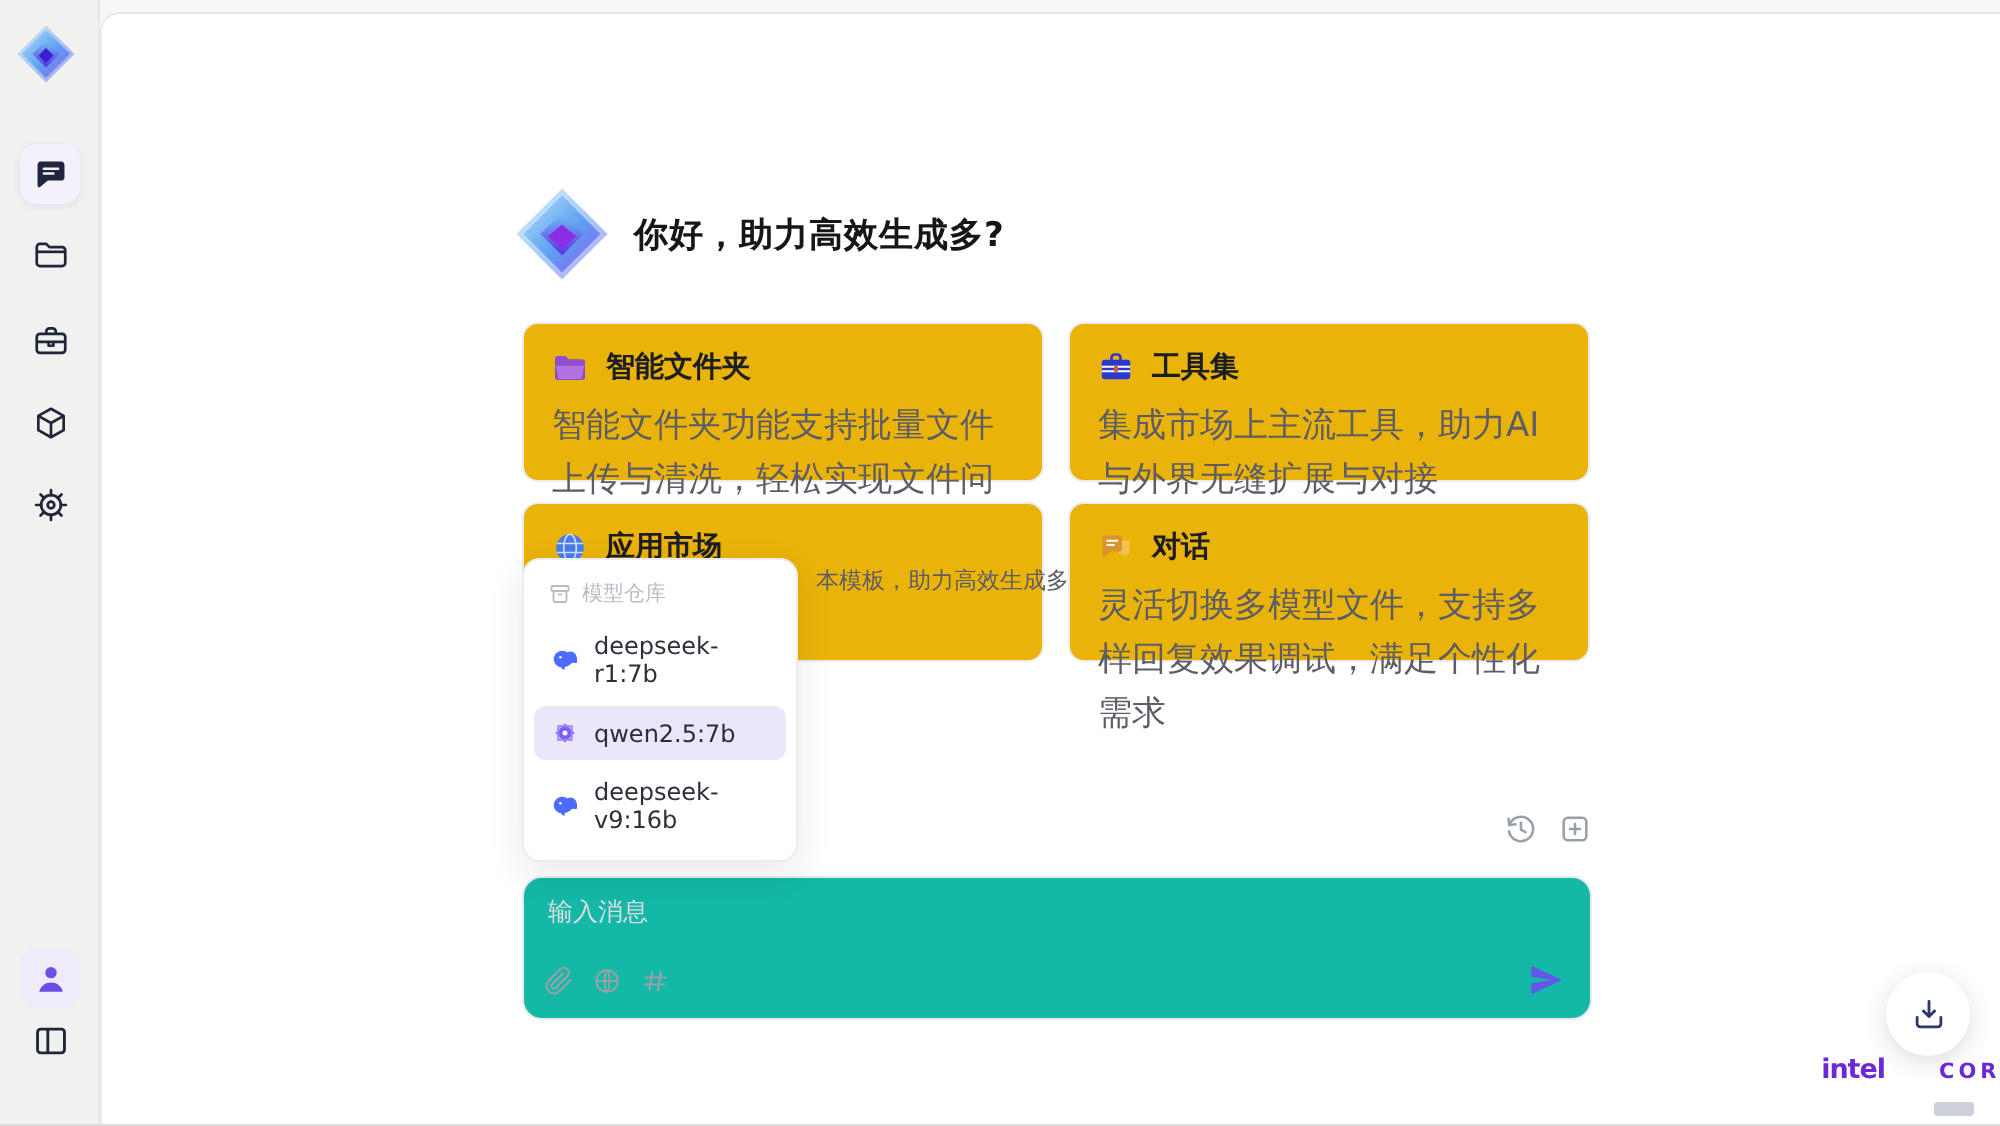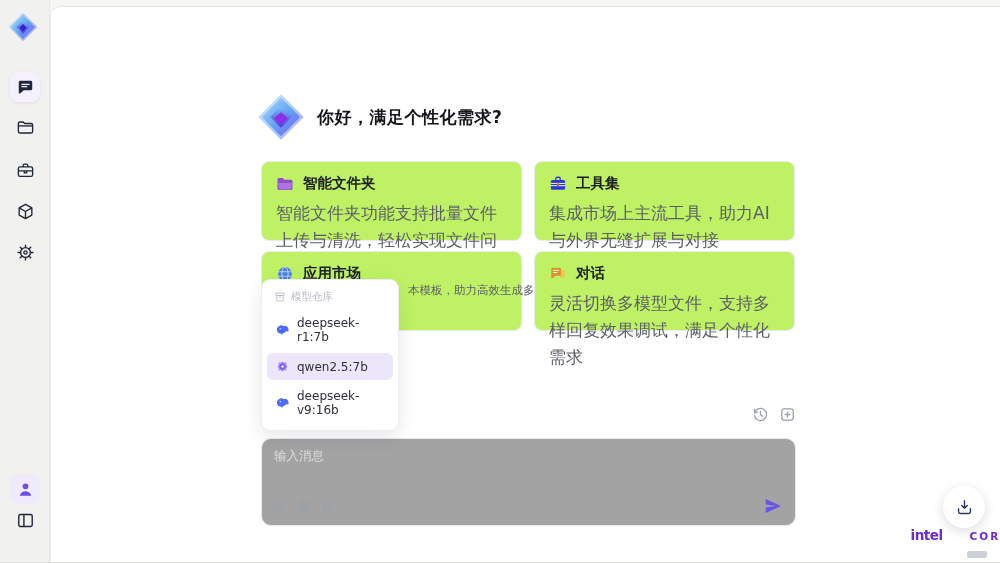--- a/index.html
+++ b/index.html
@@ -23,21 +23,21 @@
   
   .main { position:absolute; left:50px; top:6px; right:0; bottom:0; background:#fff; border-top:1px solid #e8e8e6; border-left:1px solid #ececea; border-top-left-radius:10px; }
 
   
   .greet { position:absolute; left:206px; top:86px; display:flex; align-items:center; gap:12px; }
   .greet-logo { width:48px; height:48px; }
   .greet-title { font-size:17px; font-weight:bold; color:#15151a; letter-spacing:.5px; }
 
   
   .cards { position:absolute; left:210px; top:154px; display:grid; grid-template-columns:261px 261px; grid-auto-rows:80px; column-gap:12px; row-gap:10px; }
-  .card { position:relative; border:1px solid #ececee; border-radius:8px; background:#bef264; padding:12px 14px; cursor:pointer; }
+  .card { position:relative; border:1px solid #ececee; border-radius:8px; background:#eab308; padding:12px 14px; cursor:pointer; }
   .card-head { display:flex; align-items:center; gap:9px; }
   .card-head svg { width:18px; height:18px; flex:0 0 auto; }
   .card-title { font-size:14.5px; font-weight:bold; color:#1d1d24; }
   .card-desc { margin-top:7px; font-size:17px; line-height:1.6; color:#5d5d68; }
   .card-desc-frag { position:absolute; left:146px; top:31px; font-size:11.5px; color:#5d5d68; white-space:nowrap; }
 
   
   .dropdown { position:absolute; left:210px; top:272px; width:138px; background:#fff; border:1px solid #ededf0; border-radius:9px; box-shadow:0 6px 18px rgba(30,30,60,.10); padding:5px 5px 7px; z-index:30; }
   .dd-header { display:flex; align-items:center; gap:5px; padding:5px 7px 3px; color:#b9bcc6; font-size:10.5px; }
   .dd-header svg { width:12px; height:12px; }
@@ -49,21 +49,21 @@
   .chip { position:absolute; left:210px; top:395px; height:26px; display:flex; align-items:center; gap:7px; padding:0 9px; background:#f0f0f2; border-radius:7px; cursor:pointer; }
   .chip svg.model { width:15px; height:15px; }
   .chip-label { font-size:12px; color:#2e2e38; }
   .chip svg.chev { width:12px; height:12px; color:#6a6a74; }
   .row-actions { position:absolute; top:398px; display:flex; gap:9px; color:#99a0aa; }
   .row-actions { left:700px; }
   .icon-btn { width:18px; height:18px; cursor:pointer; display:flex; align-items:center; justify-content:center; }
   .icon-btn svg { width:17px; height:17px; }
 
   
-  .composer { position:absolute; left:210px; top:431px; width:535px; height:88px; border:1px solid #e9e9eb; border-radius:10px; background:#a3a3a3; }
+  .composer { position:absolute; left:210px; top:431px; width:535px; height:72px; border:1px solid #e9e9eb; border-radius:10px; background:#14b8a6; }
   .composer textarea { position:absolute; left:12px; top:9px; width:505px; height:42px; border:none; outline:none; resize:none; font-family:inherit; font-size:12.5px; color:#33333c; background:transparent; }
   .composer textarea::placeholder { color:#dcdce2; }
   .composer-bar { position:absolute; left:10px; right:12px; bottom:9px; display:flex; align-items:center; gap:10px; }
   .pill { display:flex; align-items:center; gap:5px; padding:4px 9px; border:1px solid #e6e6ea; border-radius:7px; background:#fdfdfe; font-size:11px; color:#43434e; cursor:pointer; }
   .pill svg { width:12px; height:12px; }
   .bar-icons { display:flex; align-items:center; gap:9px; color:#9aa0a8; }
   .bar-icons svg { width:15px; height:15px; cursor:pointer; }
   .spacer { flex:1; }
   .send-btn { width:20px; height:20px; cursor:pointer; }
   .send-btn svg { width:20px; height:20px; }
@@ -152,21 +152,21 @@
 
   <div class="main">
 
     <div class="greet">
       <svg class="greet-logo" viewBox="0 0 40 40">
         <polygon points="20,1 39,20 20,39 1,20" fill="url(#diamondA)" opacity=".55"></polygon>
         <polygon points="20,4 36,20 20,36 4,20" fill="url(#diamondA)"></polygon>
         <polygon points="20,11 29,20 20,29 11,20" fill="url(#diamondB)"></polygon>
         <polygon points="20,16 26,21 20,26 14,21" fill="#8b2ee6"></polygon>
       </svg>
-      <div class="greet-title">你好，满足个性化需求?</div>
+      <div class="greet-title">你好，助力高效生成多?</div>
     </div>
 
     <div class="cards">
 
       <div class="card">
         <div class="card-head">
           <svg viewBox="0 0 24 24">
             <path d="M2 6a2 2 0 0 1 2-2h5l2.2 2.2H20a2 2 0 0 1 2 2V18a2 2 0 0 1-2 2H4a2 2 0 0 1-2-2z" fill="#8f4ccc"></path>
             <path d="M2.6 10.5h18.8L19.6 19.4H4.3z" fill="#b173e3"></path>
           </svg>

